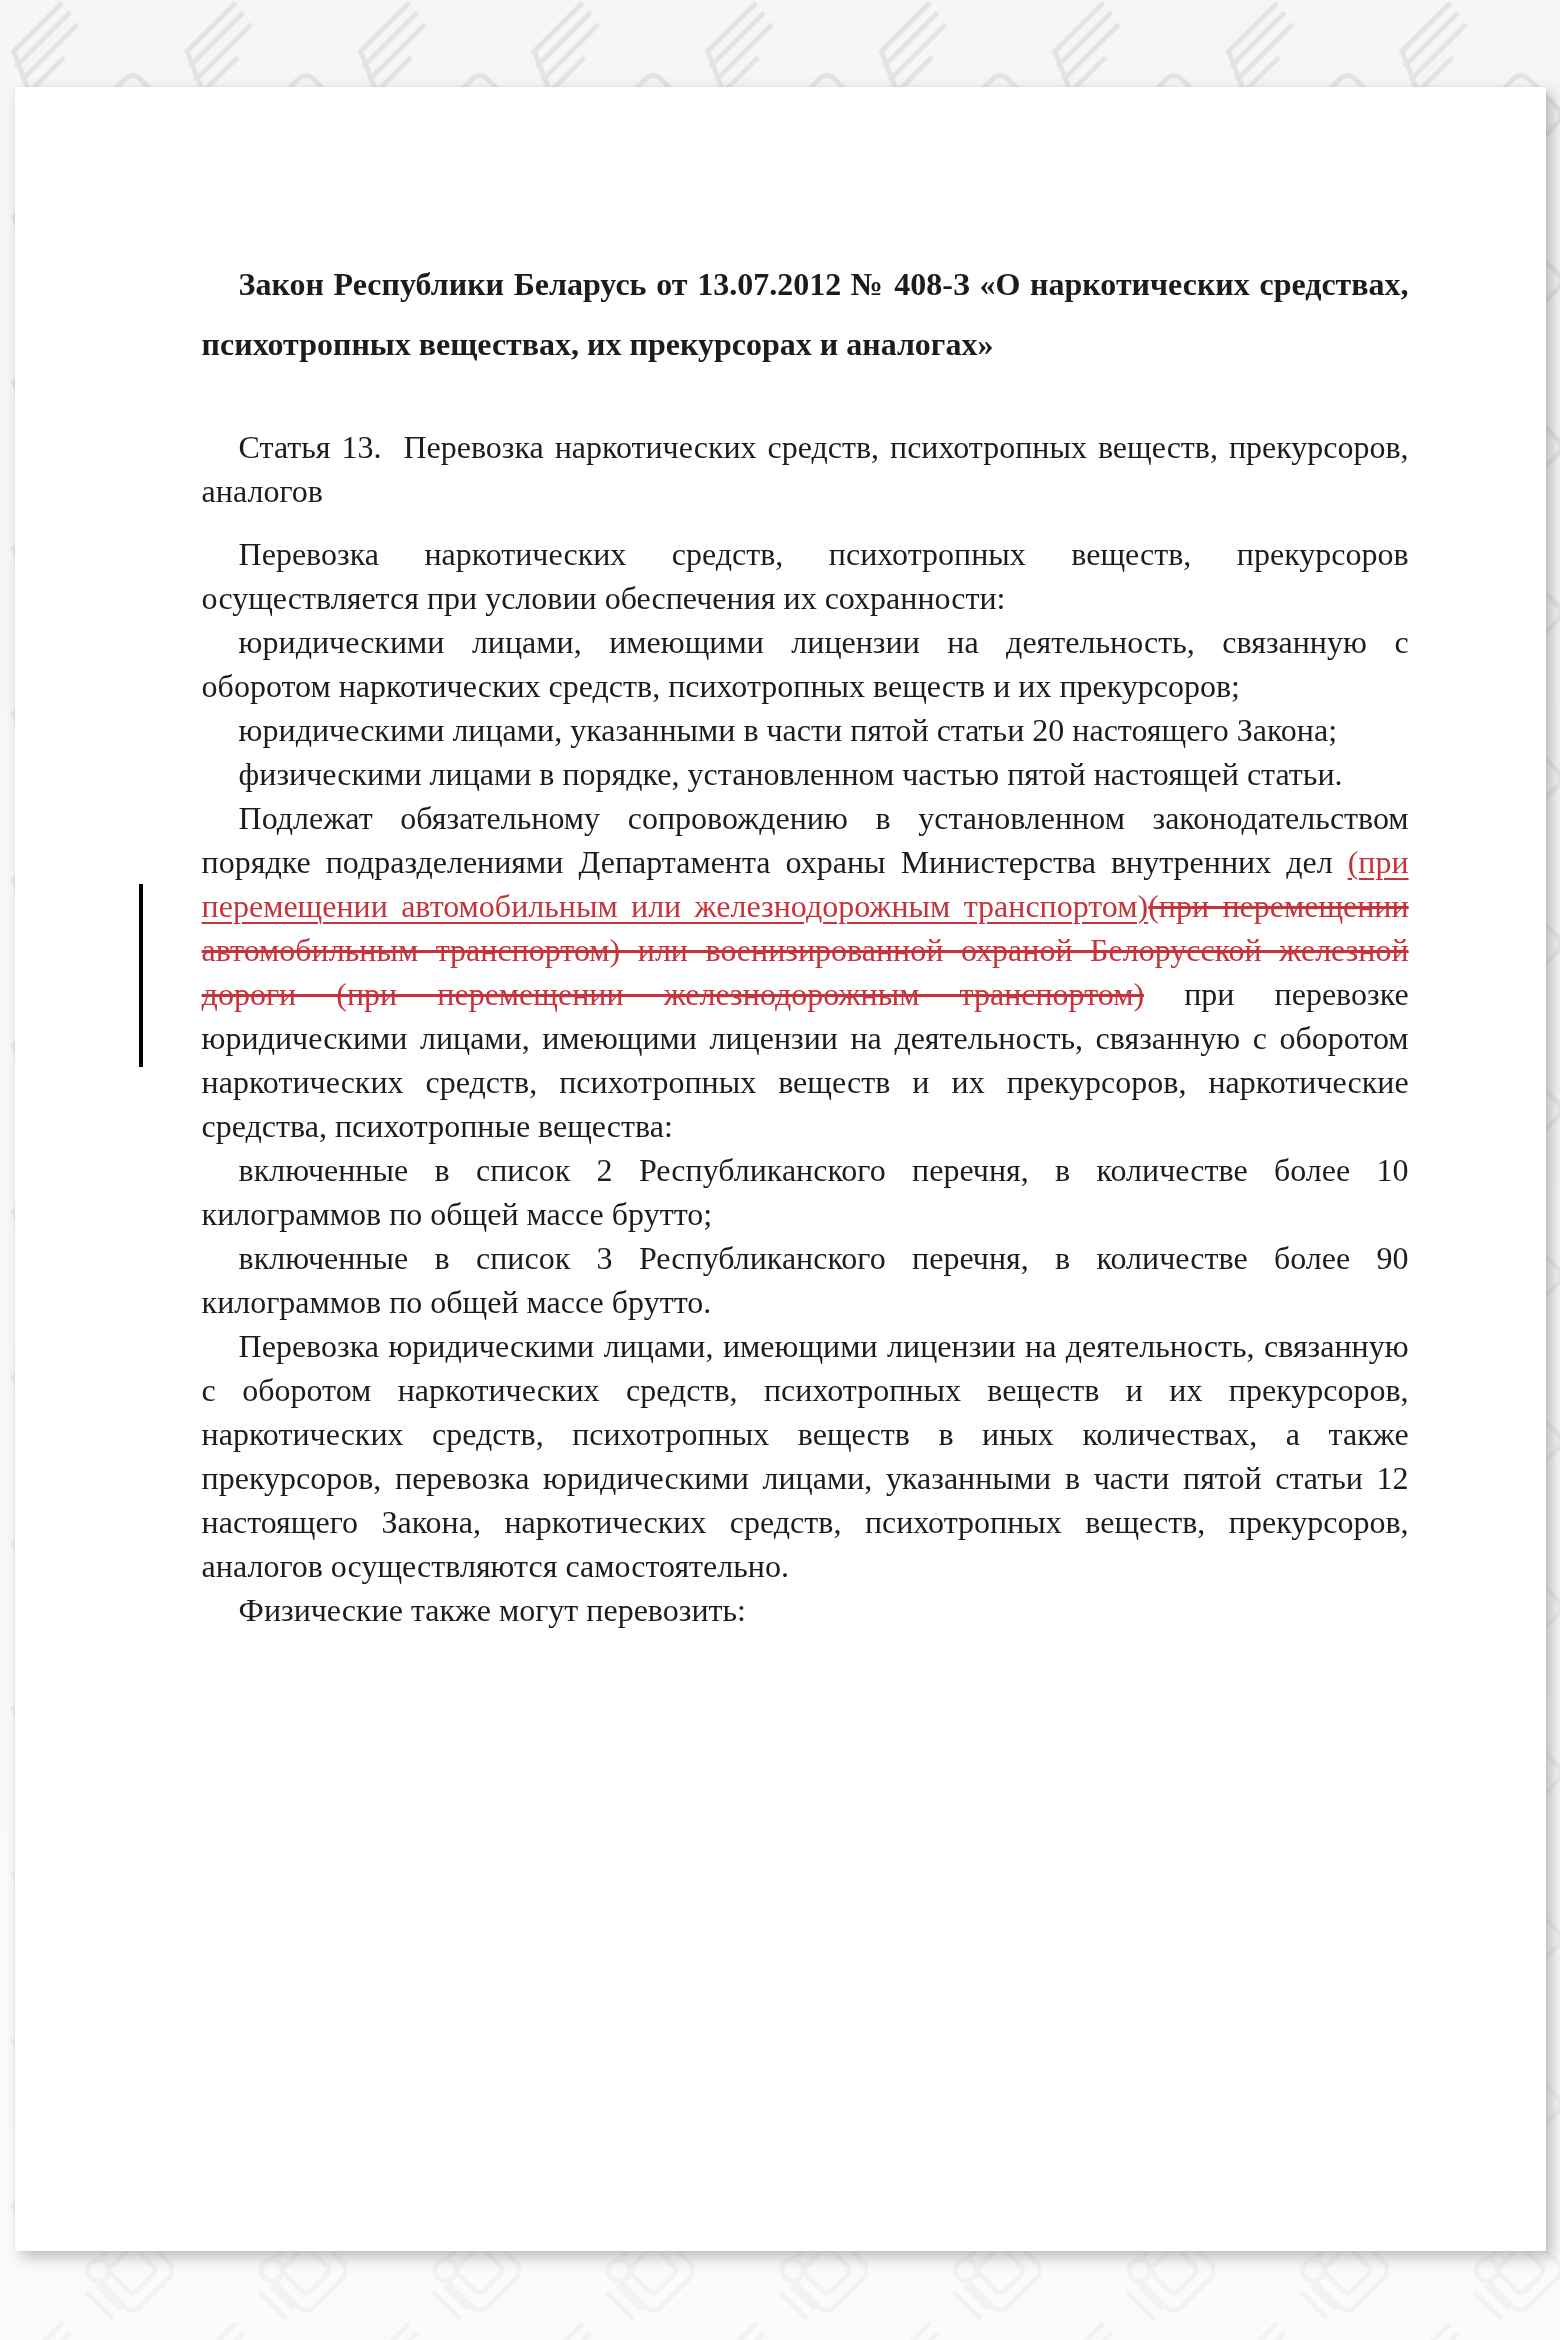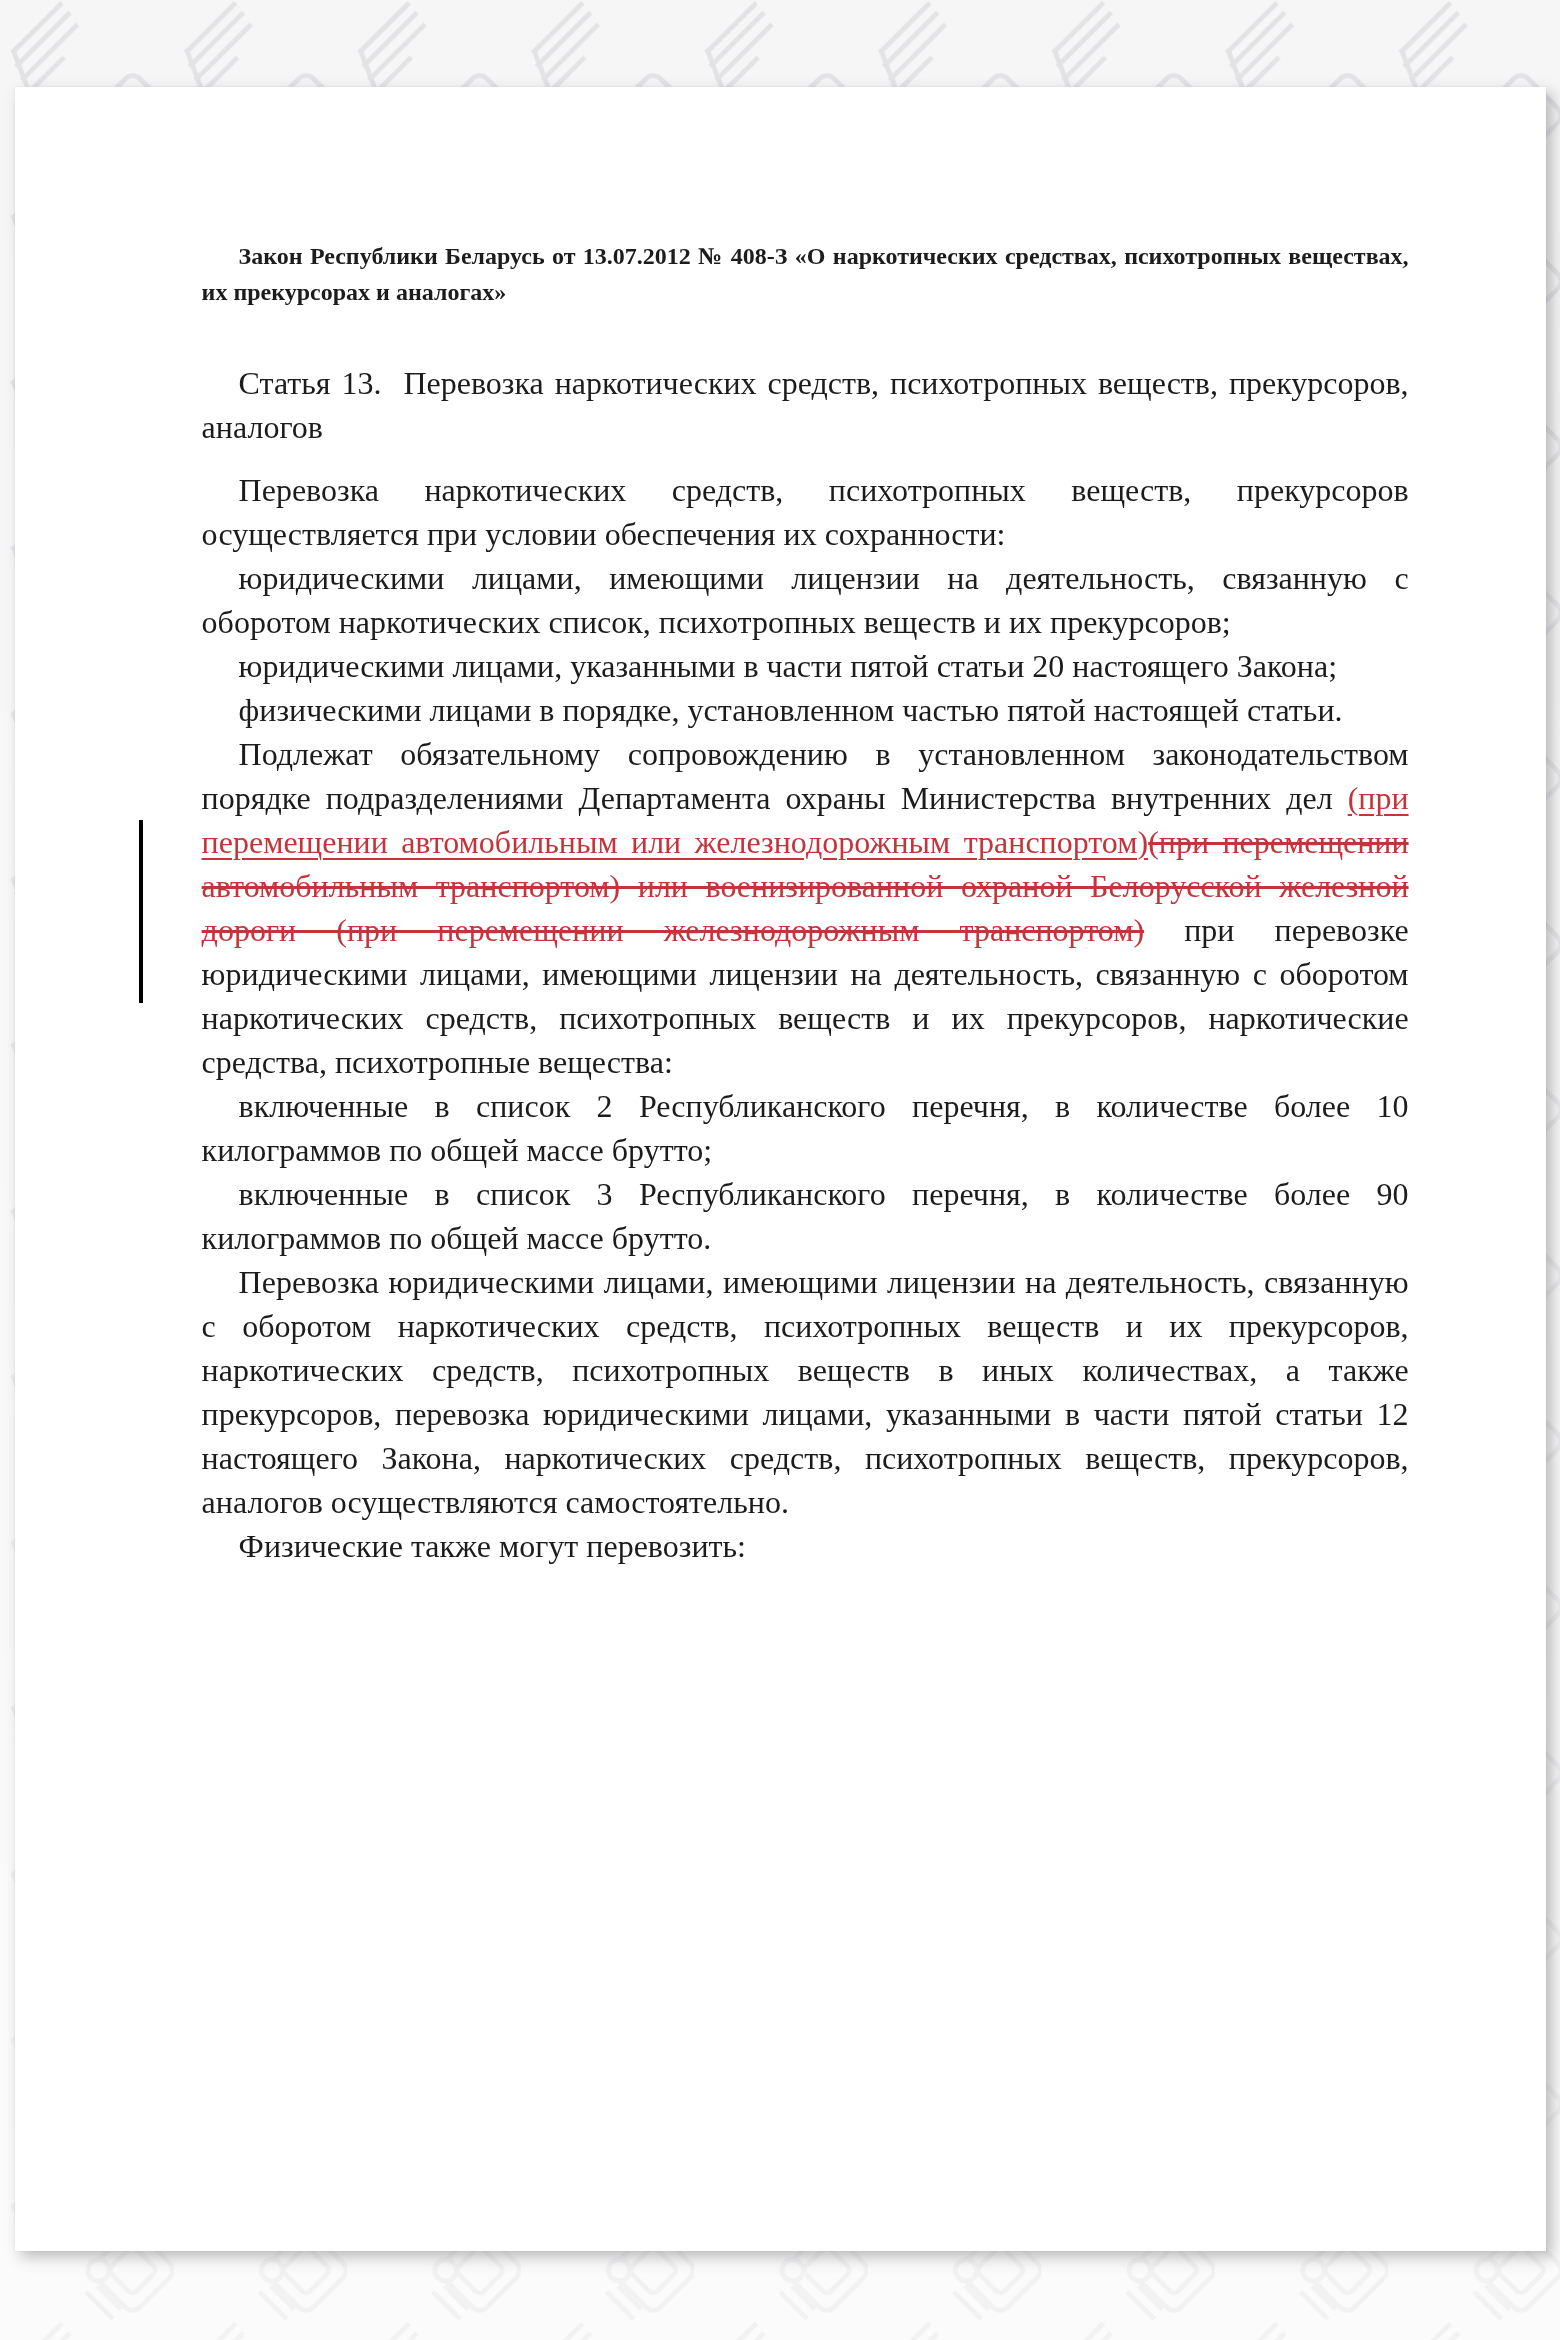--- a/index.html
+++ b/index.html
@@ -15,22 +15,22 @@
   }
   .backdrop{position:absolute;left:0;top:0;z-index:0;}
   .page{
     position:absolute;left:14.6px;top:87px;width:1531px;height:2164px;
     background:#ffffff;z-index:1;
     box-shadow:5.9px 5.9px 13.7px rgba(110,110,115,.45), 0 0 1px rgba(0,0,0,.15);
     box-sizing:border-box;
     padding:151px 137px 0 187px;
   }
   .doc-title{
-    margin:0 0 51px 0;
-    font-size:24px;line-height:36px;font-weight:bold;color:var(--text-color);
+    margin:16px 0 51px 0;
+    font-size:32px;line-height:60px;font-weight:bold;color:var(--text-color);
     text-align:justify;text-indent:37px;
   }
   .article-heading{
     margin:0 0 18.5px 0;
     font-size:32px;line-height:44px;color:var(--text-color);
     text-align:justify;text-indent:37px;
   }
   .article-heading .label{font-weight:normal;}
   .article-heading .label::after{content:"\00a0\00a0";}
   .para{
@@ -91,21 +91,21 @@
 
 <div class="page">
   <p class="doc-title">Закон Республики Беларусь от 13.07.2012 № 408-З «О наркотических средствах, психотропных веществах, их прекурсорах и аналогах»</p>
 
   <p class="article-heading">
     <span class="label">Статья 13.</span><span>Перевозка наркотических средств, психотропных веществ, прекурсоров, аналогов</span>
   </p>
 
   <div>
       <p class="para"><span class="run-normal">Перевозка наркотических средств, психотропных веществ, прекурсоров осуществляется при условии обеспечения их сохранности:</span></p>
-      <p class="para"><span class="run-normal">юридическими лицами, имеющими лицензии на деятельность, связанную с оборотом наркотических список, психотропных веществ и их прекурсоров;</span></p>
+      <p class="para"><span class="run-normal">юридическими лицами, имеющими лицензии на деятельность, связанную с оборотом наркотических средств, психотропных веществ и их прекурсоров;</span></p>
       <p class="para"><span class="run-normal">юридическими лицами, указанными в части пятой статьи 20 настоящего Закона;</span></p>
       <p class="para"><span class="run-normal">физическими лицами в порядке, установленном частью пятой настоящей статьи.</span></p>
       <p class="para"><span class="change-bar"></span><span class="run-normal">Подлежат обязательному сопровождению в установленном законодательством порядке подразделениями Департамента охраны Министерства внутренних дел </span><span class="run-inserted">(при перемещении автомобильным или железнодорожным транспортом)</span><span class="run-deleted">(при перемещении автомобильным транспортом) или военизированной охраной Белорусской железной дороги (при перемещении железнодорожным транспортом)</span><span class="run-normal"> при перевозке юридическими лицами, имеющими лицензии на деятельность, связанную с оборотом наркотических средств, психотропных веществ и их прекурсоров, наркотические средства, психотропные вещества:</span></p>
       <p class="para"><span class="run-normal">включенные в список 2 Республиканского перечня, в количестве более 10 килограммов по общей массе брутто;</span></p>
       <p class="para"><span class="run-normal">включенные в список 3 Республиканского перечня, в количестве более 90 килограммов по общей массе брутто.</span></p>
       <p class="para"><span class="run-normal">Перевозка юридическими лицами, имеющими лицензии на деятельность, связанную с оборотом наркотических средств, психотропных веществ и их прекурсоров, наркотических средств, психотропных веществ в иных количествах, а также прекурсоров, перевозка юридическими лицами, указанными в части пятой статьи 12 настоящего Закона, наркотических средств, психотропных веществ, прекурсоров, аналогов осуществляются самостоятельно.</span></p>
       <p class="para"><span class="run-normal">Физические также могут перевозить:</span></p>
     </div>
 </div>
 

